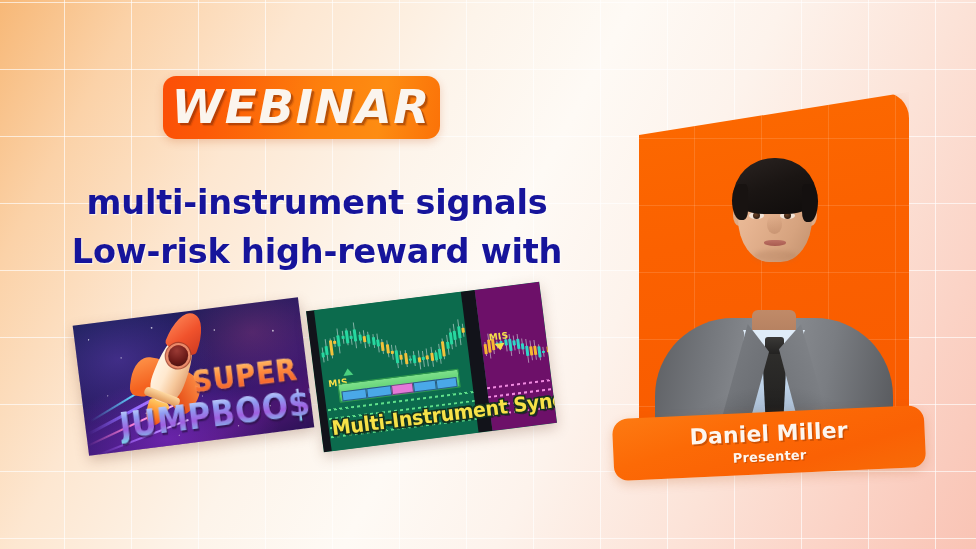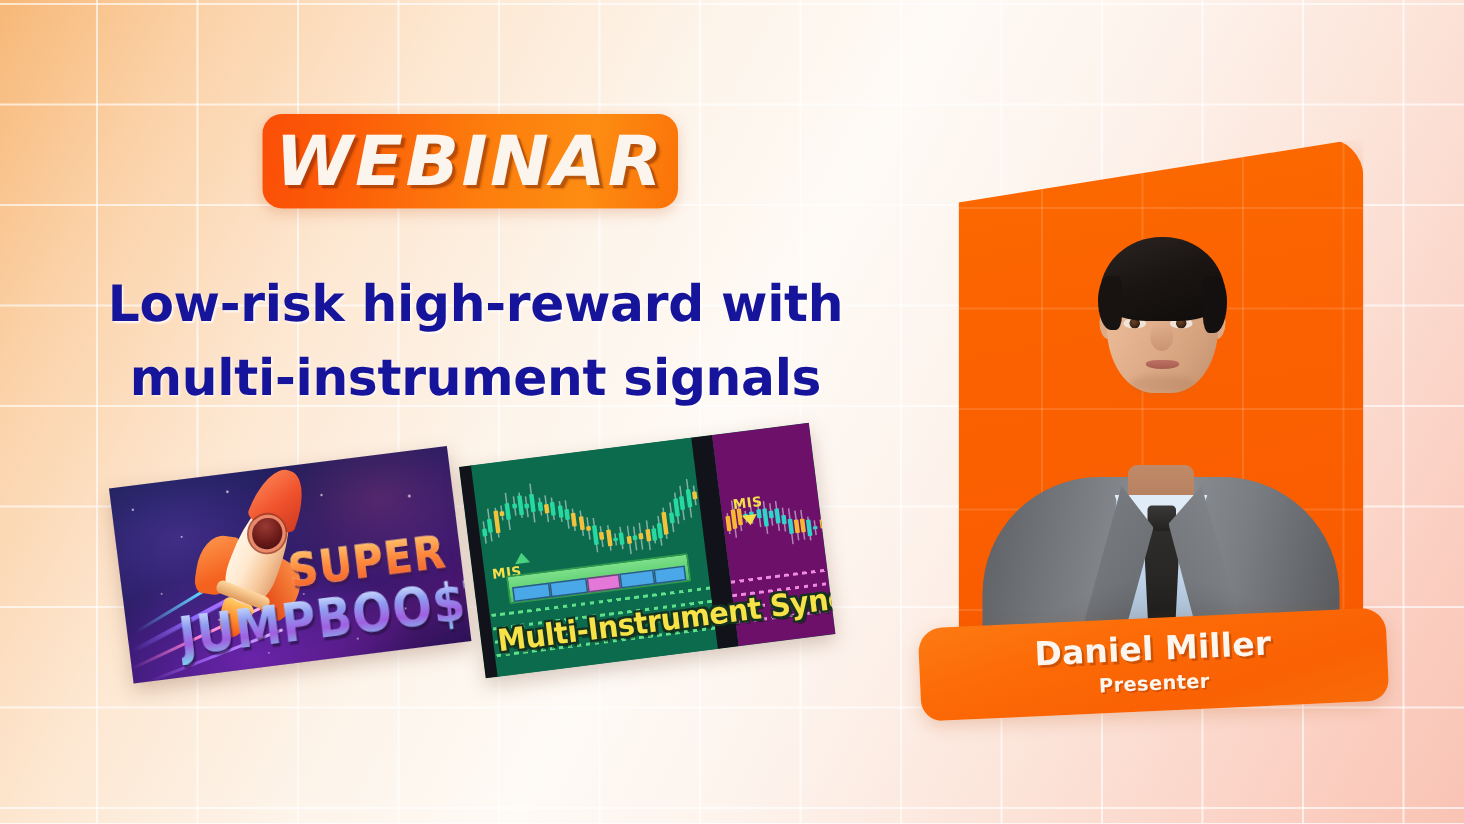--- a/index.html
+++ b/index.html
@@ -37,21 +37,21 @@
       linear-gradient(to right, rgba(255,255,255,0.65) 1.3px, transparent 1.3px),
       linear-gradient(to bottom, rgba(255,255,255,0.65) 1.3px, transparent 1.3px);
     background-size: 67px 67px;
     background-position: -3px 2px;
     pointer-events: none;
   }
 
   
   .webinar-badge {
     position: absolute;
-    left: 175px;
+    left: 163px;
     top: 76px;
     width: 277px;
     height: 63px;
     border-radius: 13px;
     background: linear-gradient(100deg, #fb4e07 0%, #fc5a07 18%, #fd7f0d 55%, #fd8c12 78%, #fb7208 100%);
     box-shadow: 0 3px 9px rgba(190,70,10,0.22);
     display: flex;
     align-items: center;
     justify-content: center;
   }
@@ -499,22 +499,22 @@
 
 <div id="canvas">
 
   <div class="grid-overlay"></div>
 
   <div class="webinar-badge">
     <span class="webinar-text">WEBINAR</span>
   </div>
 
   <div class="headline">
+    <span class="headline-line">multi-instrument signals</span>
     <span class="headline-line">Low-risk high-reward with</span>
-    <span class="headline-line">multi-instrument signals</span>
   </div>
 
   <div class="card-rocket">
     <div class="stars"></div>
 
     <div class="trail t3"></div>
     <div class="trail t1"></div>
     <div class="trail t2"></div>
     <div class="trail t4"></div>
 

